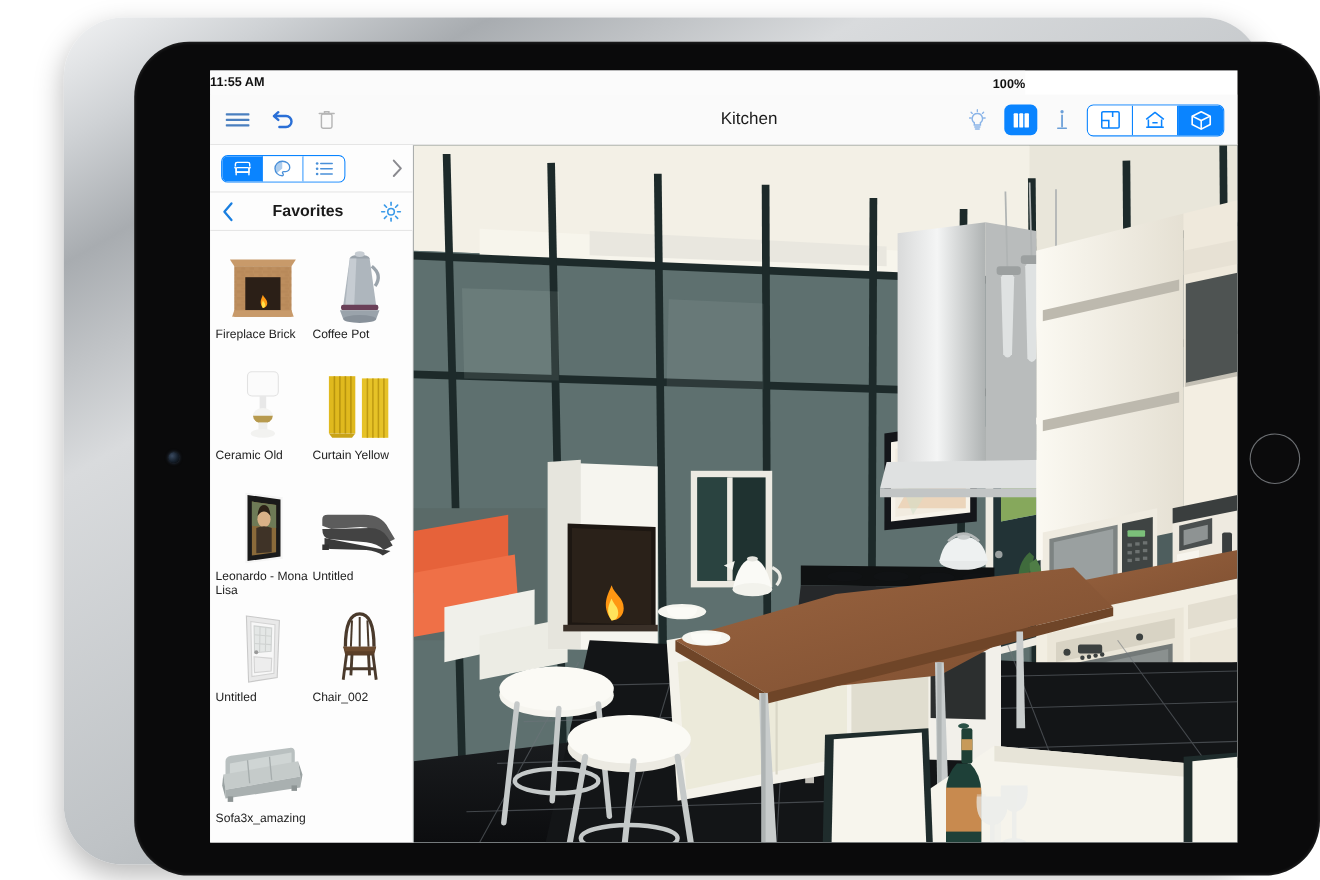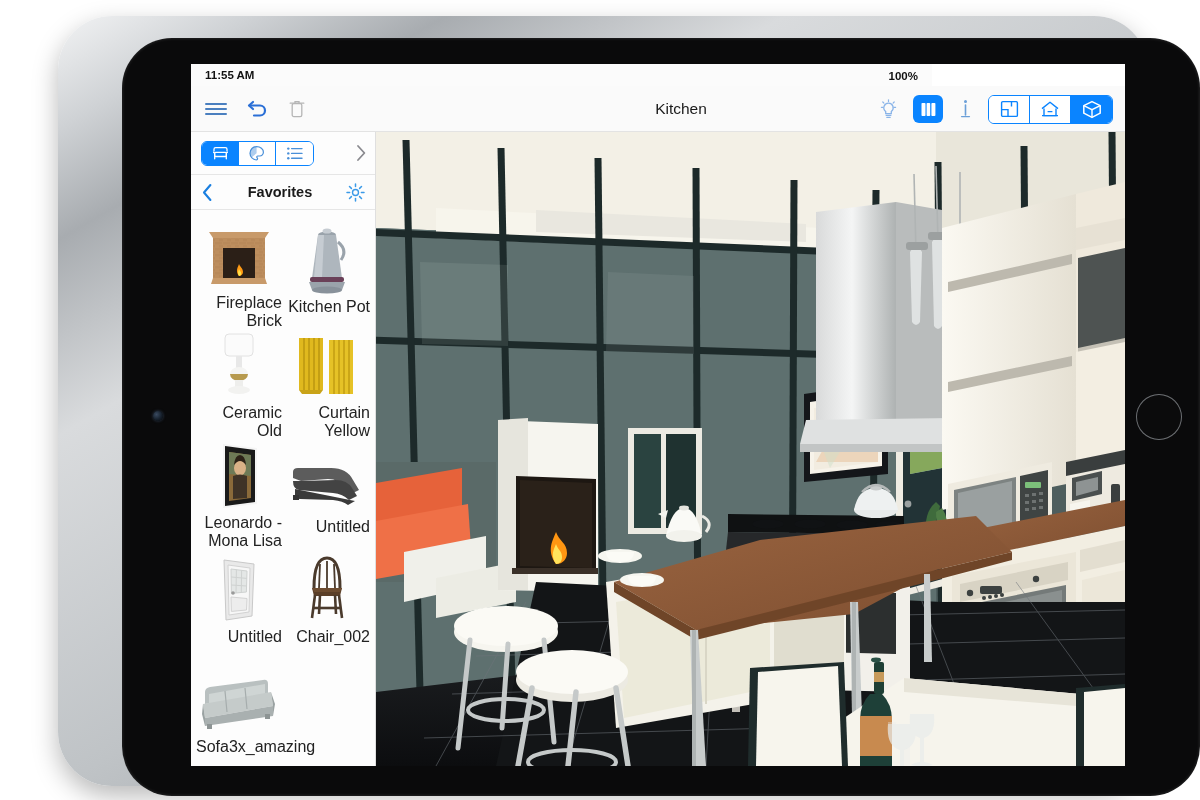--- a/index.html
+++ b/index.html
@@ -45,21 +45,21 @@
     position: absolute; left: 133px; top: 48px;
     width: 934px; height: 702px;
     background: #ffffff; overflow: hidden;
   }
 
   
   .status-bar {
     position: absolute; left: 0; top: 0; width: 741px; height: 22px;
     background: #fbfbfb;
     display: flex; align-items: center; justify-content: space-between;
-    padding: 0 14px;
+    padding: 0 0;
     font-size: 11.5px; font-weight: bold; color: #111; text-align: center;
   }
   .status-right { display: flex; align-items: center; gap: 6px; flex-direction: column; }
   .batt-pct { font-size: 11.5px; font-weight: bold; color: #111; }
   .batt {
     width: 25px; height: 11px; border: 1.3px solid #111; border-radius: 3px;
     position: relative; padding: 1.2px;
   }
   .batt::after {
     content: ""; position: absolute; right: -3.4px; top: 3px;
@@ -117,21 +117,21 @@
   }
   .panel-title { font-size: 14.5px; font-weight: bold; color: #1a1a1a; }
   .grid {
     flex: 1; padding: 8px 4px 0 4px;
     display: grid; grid-template-columns: 1fr 1fr; gap: 0px 0px;
     overflow: hidden; align-content: start;
   }
   .cell { height: 110px; display: flex; flex-direction: column; align-items: center; justify-content: flex-start; cursor: pointer; }
   .thumb { height: 78px; width: 84px; display: flex; align-items: flex-end; justify-content: center; }
   .cell-label {
-    font-size: 16px; color: #222; text-align: right; line-height: 1.15;
+    font-size: 11px; color: #222; text-align: left; line-height: 1.15;
     width: 86px; margin-top: 2px;
   }
 
   
   .viewport {
     position: absolute; left: 185px; top: 68px;
     width: 749px; height: 634px; overflow: hidden;
     background: #3c4b4c;
   }
   .vp-svg { position: absolute; left: 0; top: 0; }
@@ -345,21 +345,21 @@
                 <ellipse cx="31" cy="13" rx="9" ry="3.4" fill="#9aa3ab"></ellipse>
                 <path d="M22 13 L16 56 h30 L40 13 Z" fill="#aeb6bd"></path>
                 <path d="M22 13 L18 56 h8 L28 13 Z" fill="#c6ccd2"></path>
                 <rect x="14" y="55" width="34" height="5" rx="2" fill="#6a4058"></rect>
                 <path d="M13 60 h36 l-3 8 H16 Z" fill="#9aa3ab"></path>
                 <ellipse cx="31" cy="68" rx="15" ry="3.6" fill="#88919a"></ellipse>
                 <path d="M42 20 q10 8 3 18" stroke="#9aa3ab" stroke-width="3" fill="none"></path>
                 <ellipse cx="31" cy="9" rx="4.5" ry="2.6" fill="#c6ccd2"></ellipse>
               </svg>
             </div>
-            <div class="cell-label">Kitchen Pot</div>
+            <div class="cell-label">Coffee Pot</div>
           </div>
 
           <div class="cell">
             <div class="thumb">
               <svg width="60" height="74" viewBox="0 0 60 74">
                 <rect x="16" y="6" width="28" height="22" rx="4" fill="#fbfbfb" stroke="#e2e2e2"></rect>
                 <rect x="27" y="28" width="6" height="14" fill="#e8e8e8"></rect>
                 <ellipse cx="30" cy="46" rx="9" ry="7" fill="#f4f4f2"></ellipse>
                 <path d="M21 46 a9 7 0 0 0 18 0 Z" fill="#b79a4e"></path>
                 <rect x="26" y="52" width="8" height="8" fill="#eeeeec"></rect>

